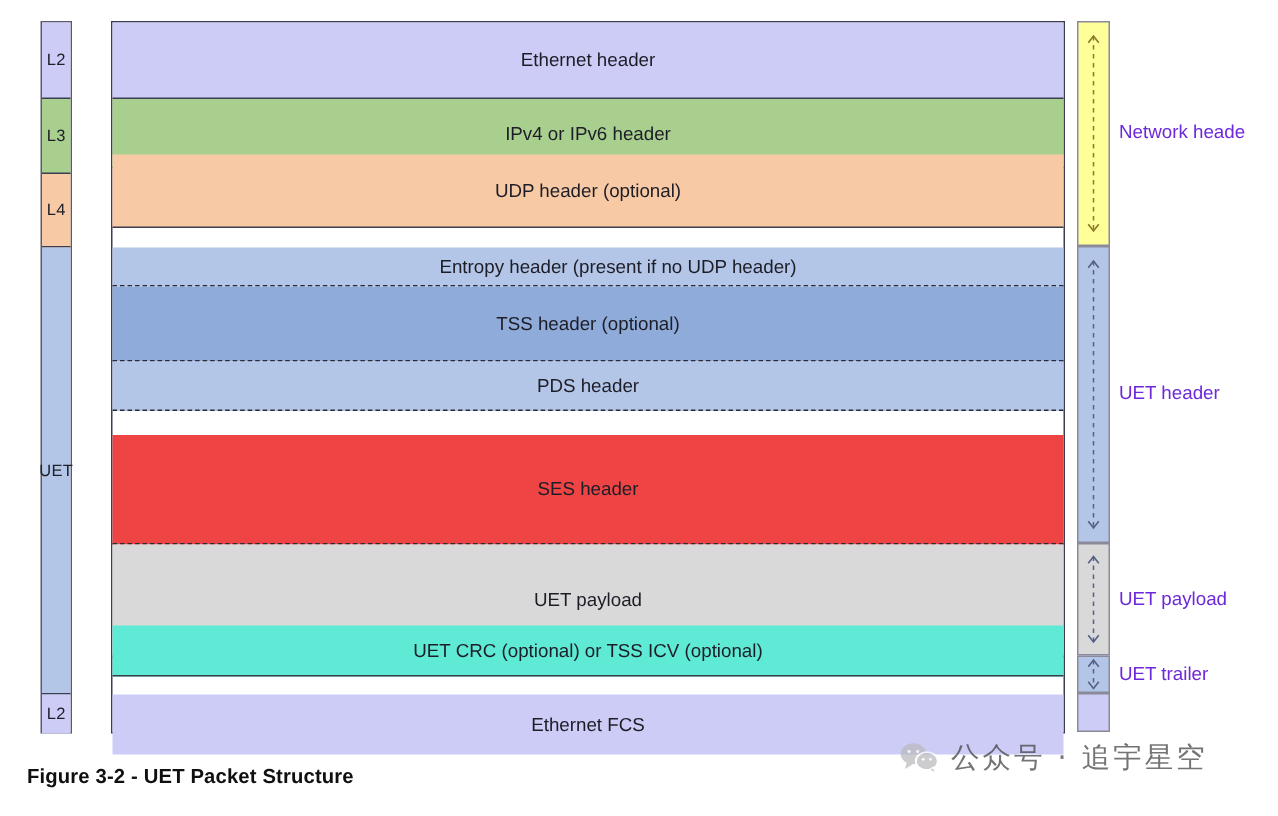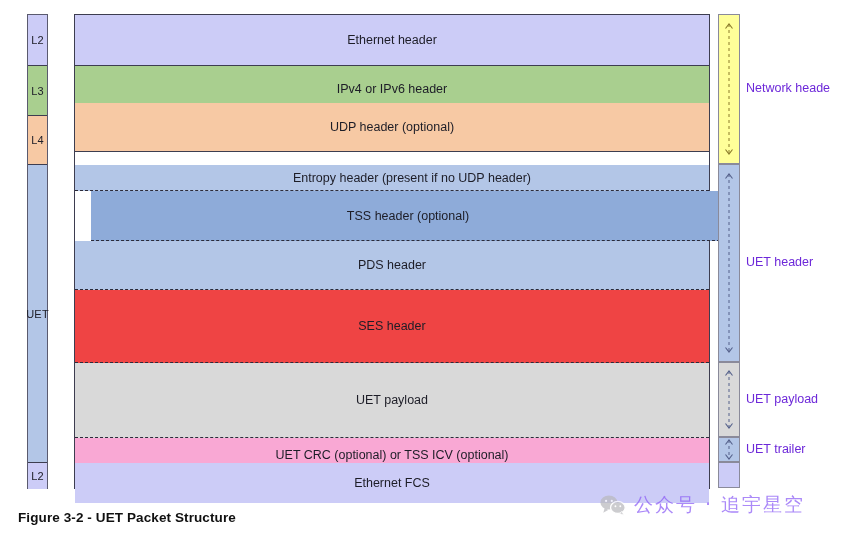--- a/index.html
+++ b/index.html
@@ -111,21 +111,21 @@
     position: absolute;
     left: 600px;
     top: 492px;
     display: flex;
     align-items: center;
     gap: 8px;
     opacity: .72;
   }
   .wm-text {
     font-size: 19px;
-    color: #8b5cf6;
+    color: #404040;
     letter-spacing: 2px;
     font-family: "DejaVu Sans", sans-serif;
   }
   .wm-icon { width: 26px; height: 22px; display: block; }
 </style>
 </head>
 <body>
 
 <div class="diagram">
 
@@ -153,33 +153,33 @@
       </div>
       <div class="row solid" style="top: 51px; height: 46px; background: rgb(169, 207, 143);">
         <span>IPv4 or IPv6 header</span>
       </div>
       <div class="row solid" style="top: 88px; height: 49px; background: rgb(247, 201, 164);">
         <span>UDP header (optional)</span>
       </div>
       <div class="row dashdot" style="top: 150px; height: 26px; background: rgb(179, 198, 231); padding-left: 40px;">
         <span>Entropy header (present if no UDP header)</span>
       </div>
-      <div class="row dashdot" style="top: 176px; height: 50px; background: rgb(142, 171, 217); margin-left: 16px;">
+      <div class="row dashdot" style="top: 176px; height: 50px; background: rgb(142, 171, 217);">
         <span>TSS header (optional)</span>
       </div>
-      <div class="row dashdot" style="top: 226px; height: 49px; background: rgb(179, 198, 231); text-align: center;">
+      <div class="row dashdot" style="top: 226px; height: 33px; background: rgb(179, 198, 231); text-align: center;">
         <span>PDS header</span>
       </div>
       <div class="row dashdot" style="top: 275px; height: 73px; background: #ef4444;">
         <span>SES header</span>
       </div>
       <div class="row dashdot" style="top: 348px; height: 75px; background: rgb(217, 217, 217);">
         <span>UET payload</span>
       </div>
-      <div class="row solid" style="top: 423px; height: 34px; background: #f9a8d4;">
+      <div class="row solid" style="top: 402px; height: 34px; background: #5eead4;">
         <span>UET CRC (optional) or TSS ICV (optional)</span>
       </div>
       <div class="row nobord" style="top: 448px; height: 40px; background: rgb(204, 204, 247);">
         <span>Ethernet FCS</span>
       </div>
     </div>
 
   <div id="bracketCol">
       <div class="right-bar" style="top: 14px; height: 150px; background: rgb(255, 255, 153);"></div>
       <svg class="arrow-svg" viewBox="0 0 22 150" style="top: 14px; height: 150px;">

